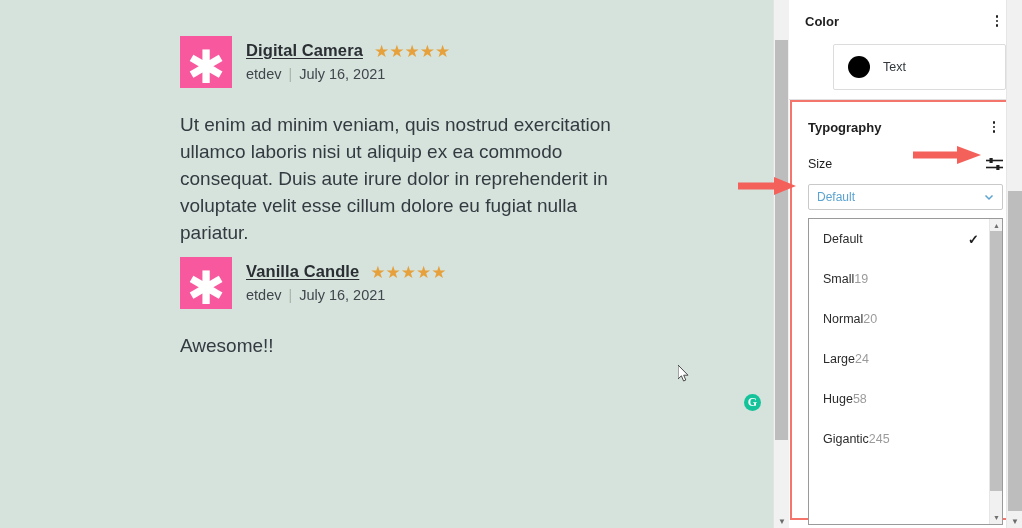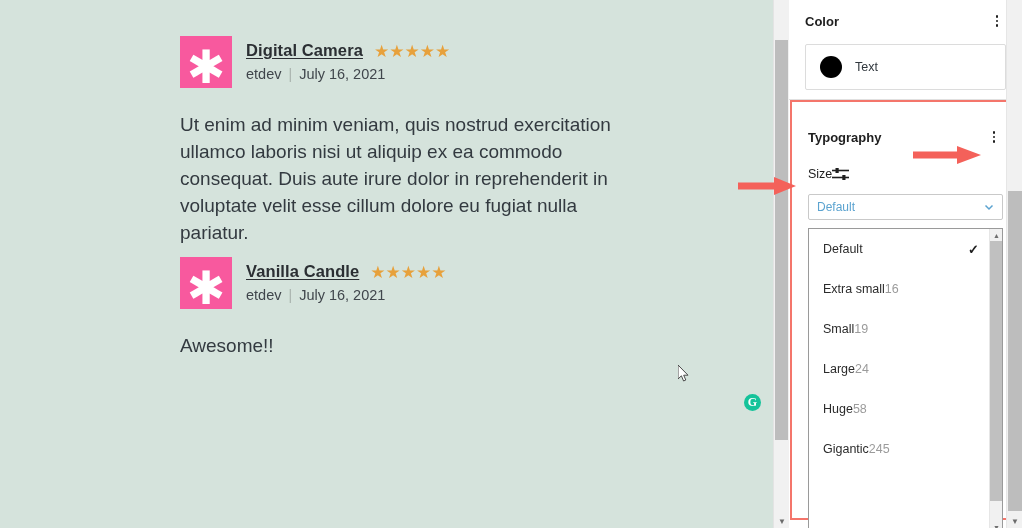--- a/index.html
+++ b/index.html
@@ -174,44 +174,46 @@
   #color-panel { height: 100px; position: relative; }
   .color-box {
     margin-top: 2px;
     height: 46px;
     border: 1px solid #dcdcdc;
     border-radius: 2px;
     display: flex;
     align-items: center;
     padding: 0 14px;
     gap: 13px;
+    margin-left: 28px;
   }
   .swatch {
     width: 22px; height: 22px;
     border-radius: 50%;
     background: #000000;
   }
   .swatch-label {
     font-size: 12.5px;
     color: #30373d;
   }
 
   
   #typo-panel {
     position: absolute;
     left: 1px; top: 100px;
     width: 231px;
     height: 420px;
     border: 2px solid #f4756b;
     background: #fff;
-    padding: 14px 16px;
+    padding: 4px 16px;
   }
   .size-row {
     display: flex;
     align-items: center;
+    justify-content: space-between;
     height: 28px;
     margin-top: 2px;
   }
   .size-label { font-size: 12.5px; color: #1e1e1e; }
   .sliders-icon { width: 17px; height: 14px; }
 
   .select-box {
     position: relative;
     height: 26px;
     border: 1px solid #c9c9c9;
@@ -417,24 +419,24 @@
         </svg>
       </div>
 
       <div class="dropdown">
         <div class="dd-list" id="dd-list">
             <div class="dd-item">
               <span class="lbl">Default</span>
               <span class="dd-check">✓</span>
             </div>
             <div class="dd-item">
-              <span class="lbl">Extra small<span class="num">16</span></span>
-            </div>
-            <div class="dd-item">
               <span class="lbl">Small<span class="num">19</span></span>
+            </div>
+            <div class="dd-item">
+              <span class="lbl">Normal<span class="num">20</span></span>
             </div>
             <div class="dd-item">
               <span class="lbl">Large<span class="num">24</span></span>
             </div>
             <div class="dd-item">
               <span class="lbl">Huge<span class="num">58</span></span>
             </div>
             <div class="dd-item">
               <span class="lbl">Gigantic<span class="num">245</span></span>
             </div>

